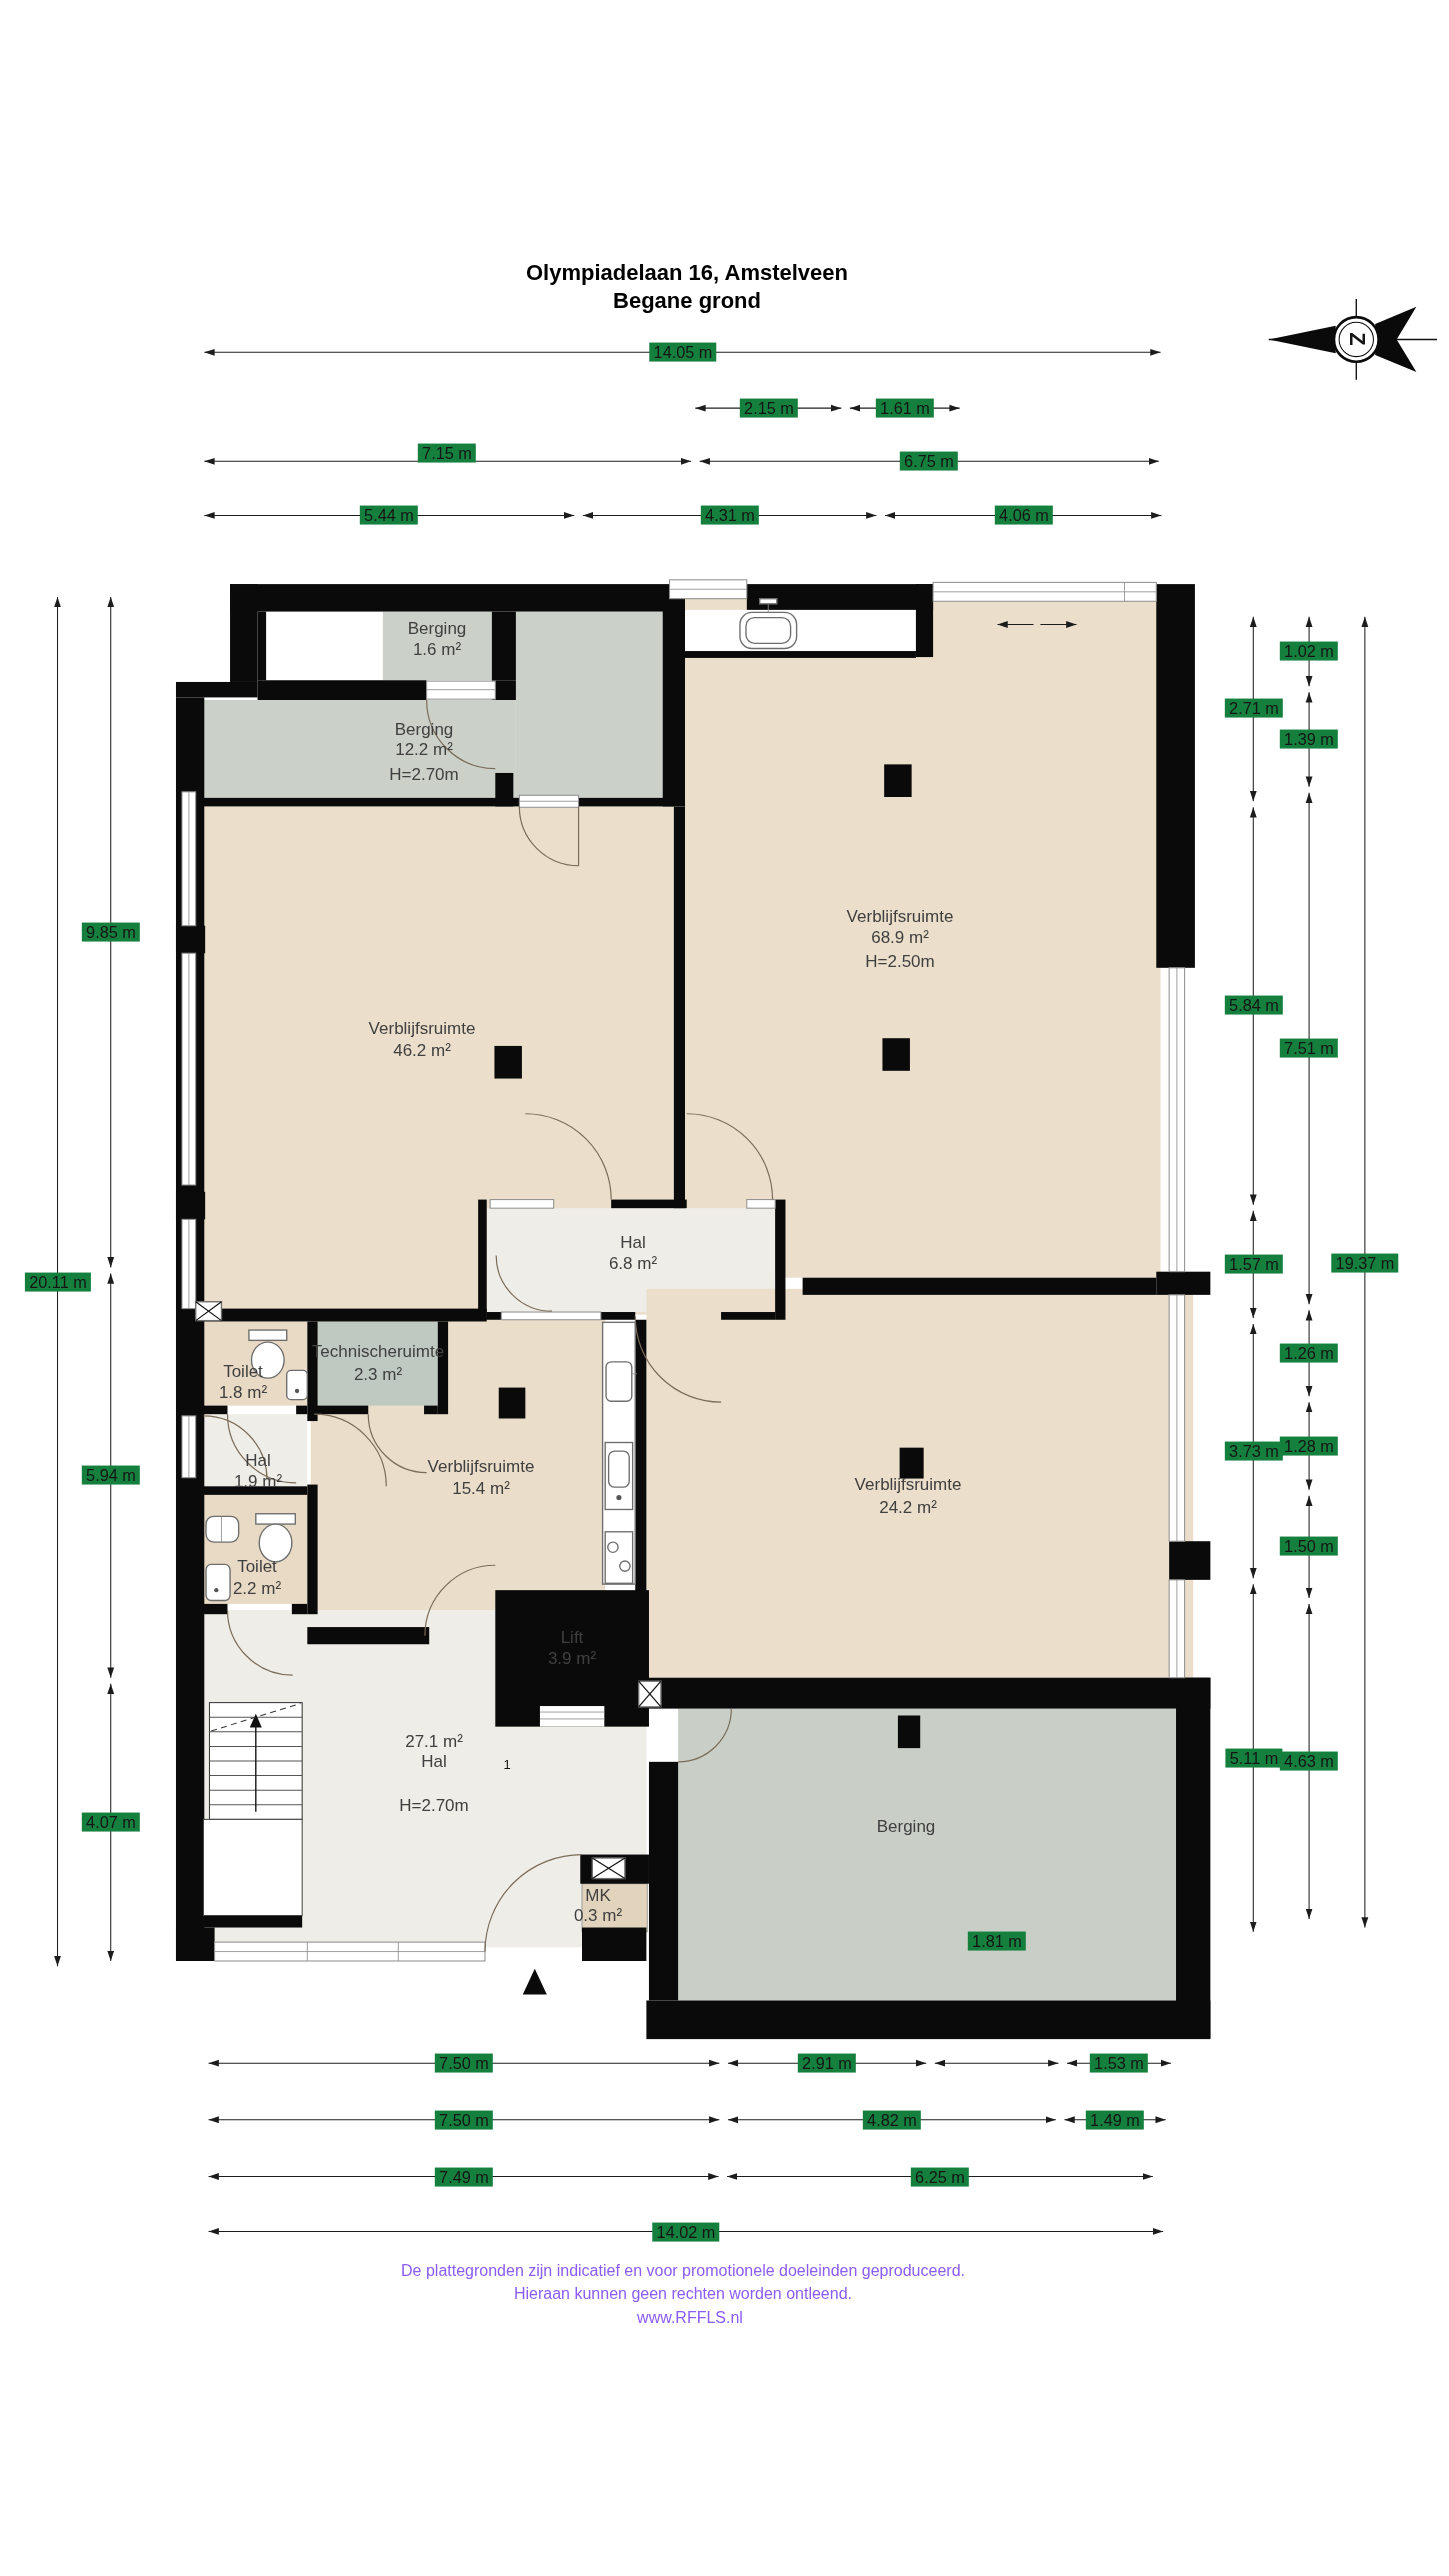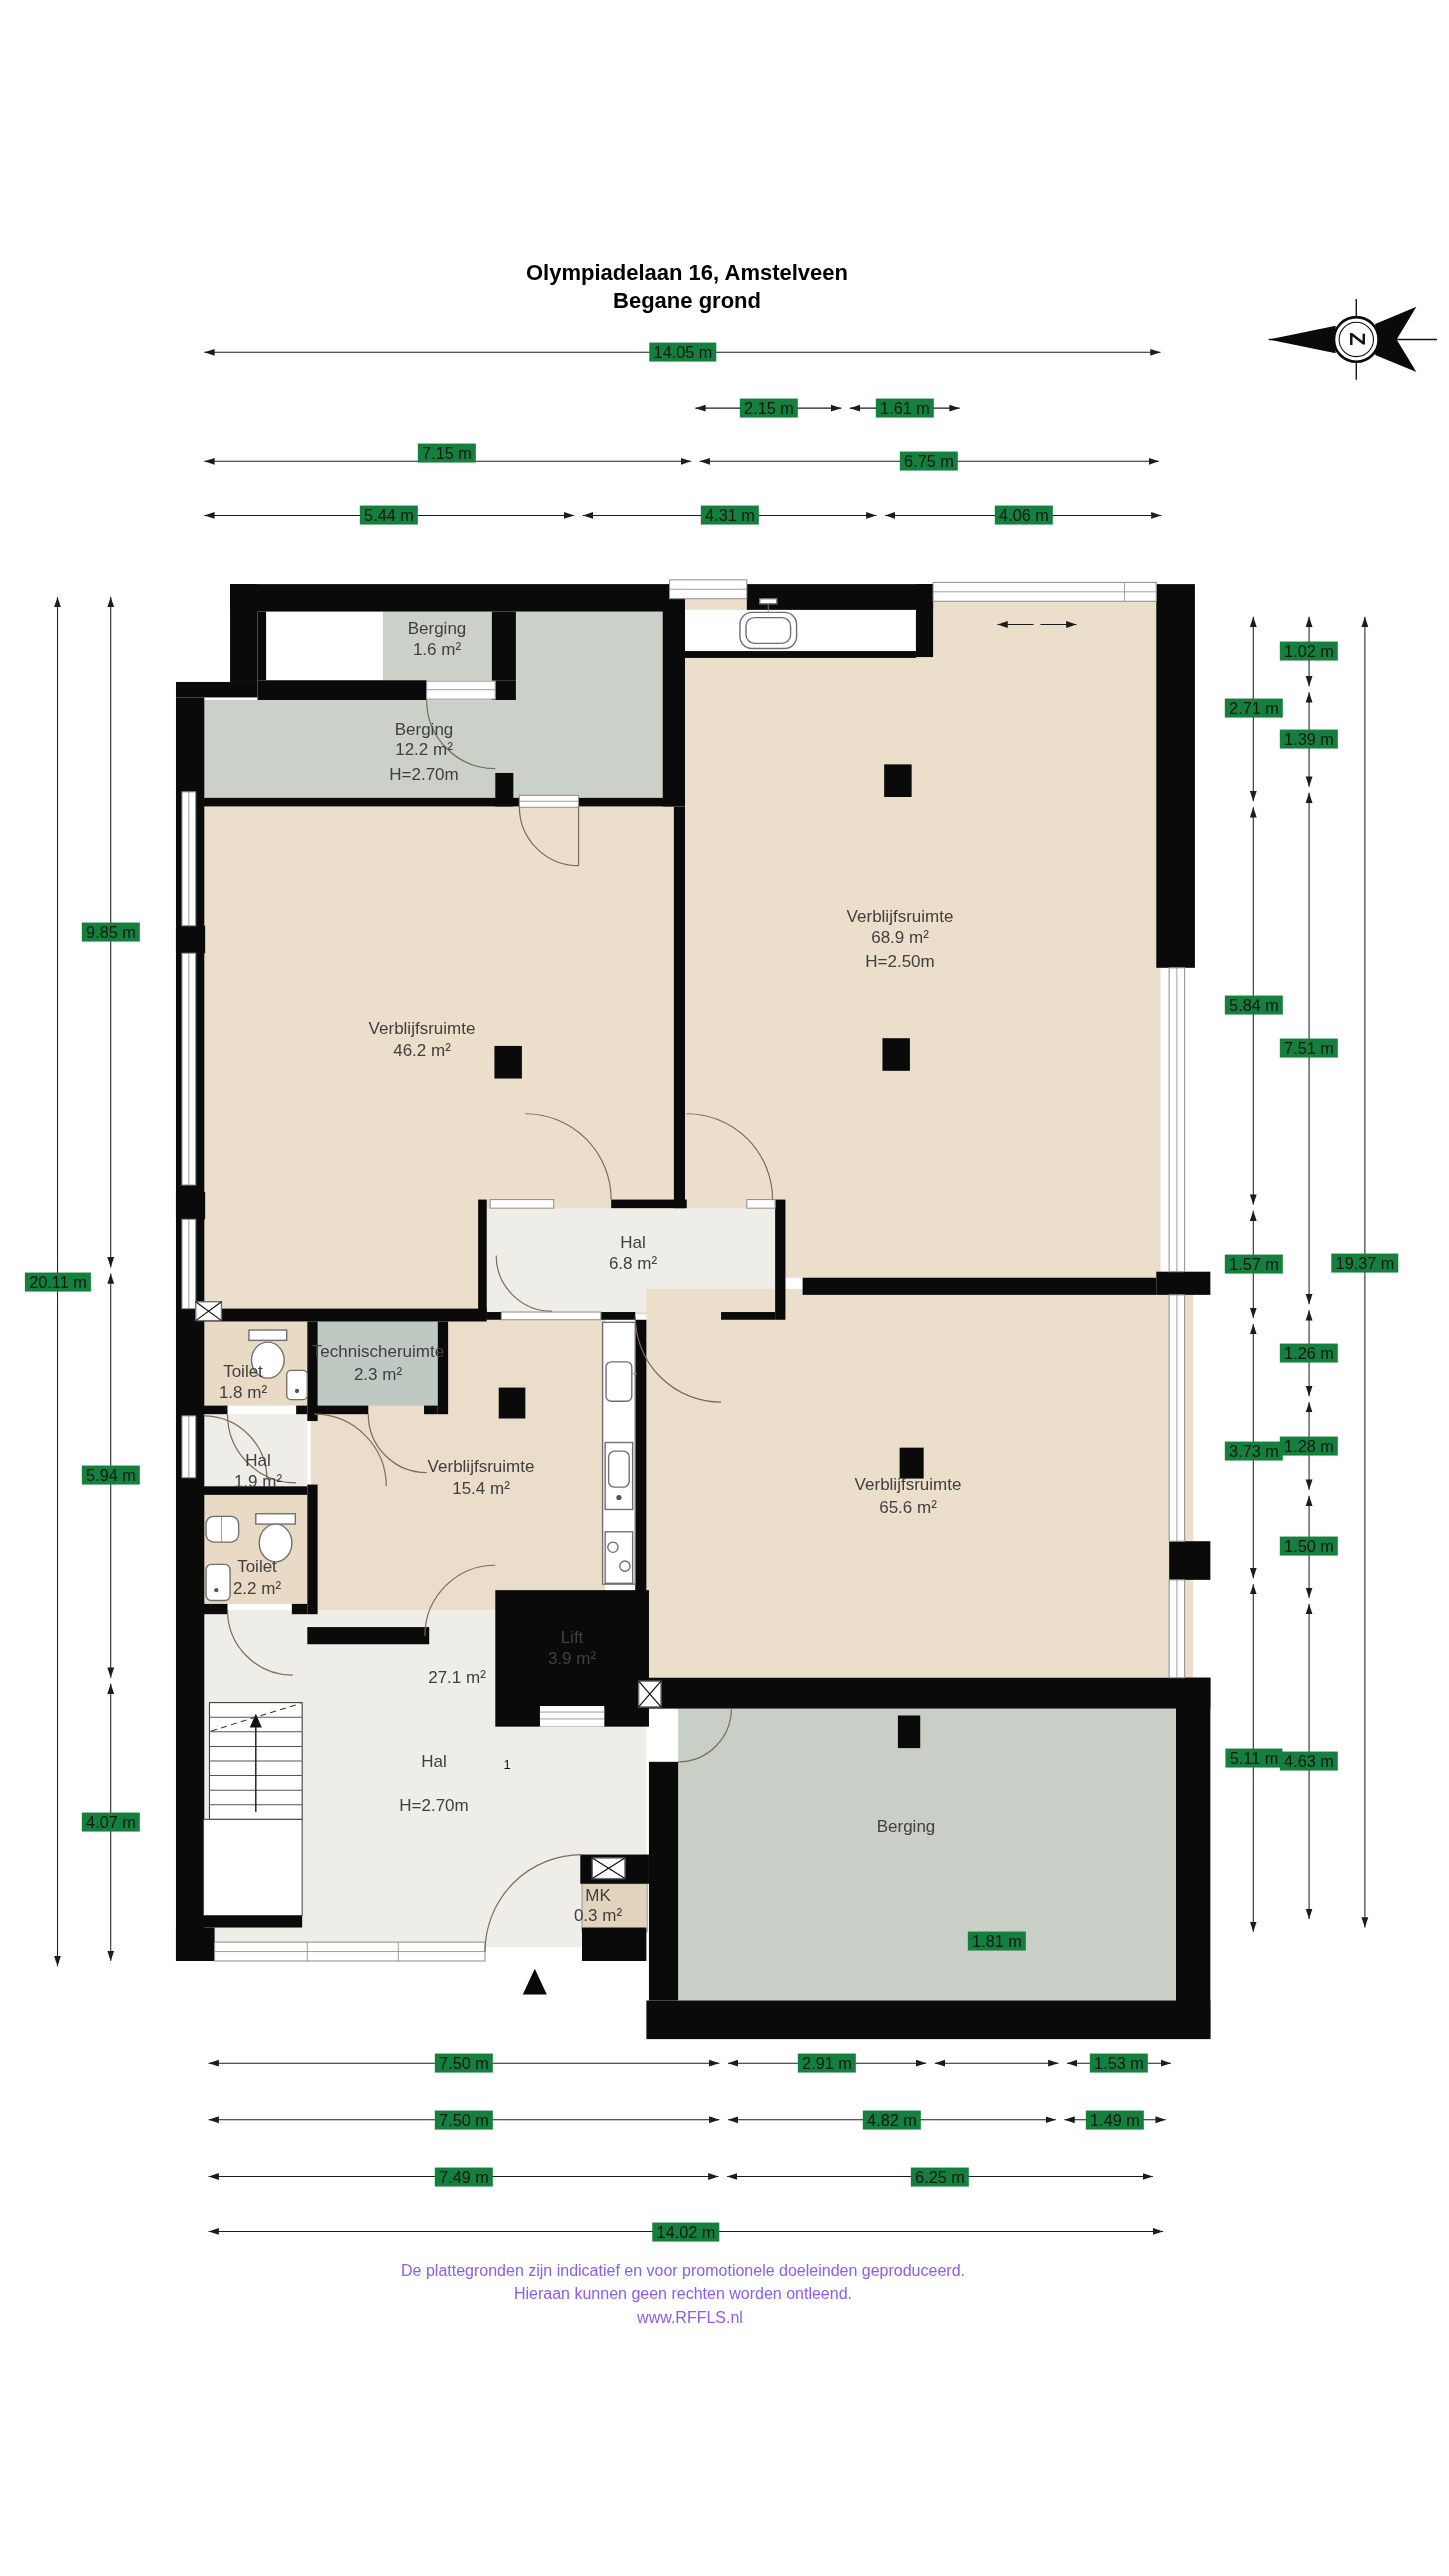--- a/index.html
+++ b/index.html
@@ -332,30 +332,30 @@
 <div class="lbl room" style="left:378px;top:1352px;">Technischeruimte</div>
 <div class="lbl room" style="left:378px;top:1375px;">2.3 m²</div>
 
 <div class="lbl room" style="left:258px;top:1461px;">Hal</div>
 <div class="lbl room" style="left:258px;top:1482px;">1.9 m²</div>
 
 <div class="lbl room" style="left:481px;top:1467px;">Verblijfsruimte</div>
 <div class="lbl room" style="left:481px;top:1489px;">15.4 m²</div>
 
 <div class="lbl room" style="left:908px;top:1485px;">Verblijfsruimte</div>
-<div class="lbl room" style="left:908px;top:1508px;">65.6 m²</div>
+<div class="lbl room" style="left:908px;top:1508px;">24.2 m²</div>
 
 <div class="lbl room" style="left:257px;top:1567px;">Toilet</div>
 <div class="lbl room" style="left:257px;top:1589px;">2.2 m²</div>
 
 <div class="lbl room" style="left:572px;top:1638px;">Lift</div>
 <div class="lbl room" style="left:572px;top:1659px;">3.9 m²</div>
 
 <div class="lbl room" style="left:434px;top:1762px;">Hal</div>
-<div class="lbl room" style="left:434px;top:1678px;margin-left:23px;">27.1 m²</div>
+<div class="lbl room" style="left:434px;top:1742px;">27.1 m²</div>
 <div class="lbl room" style="left:434px;top:1806px;">H=2.70m</div>
 
 <div class="lbl room" style="left:598px;top:1896px;">MK</div>
 <div class="lbl room" style="left:598px;top:1916px;">0.3 m²</div>
 
 <div class="lbl room" style="left:906px;top:1827px;">Berging</div>
 
 <div class="lbl tiny" style="left:507px;top:1765px;">1</div>
 
 <div class="lbl dim" style="left:683px;top:352px;">14.05 m</div>

